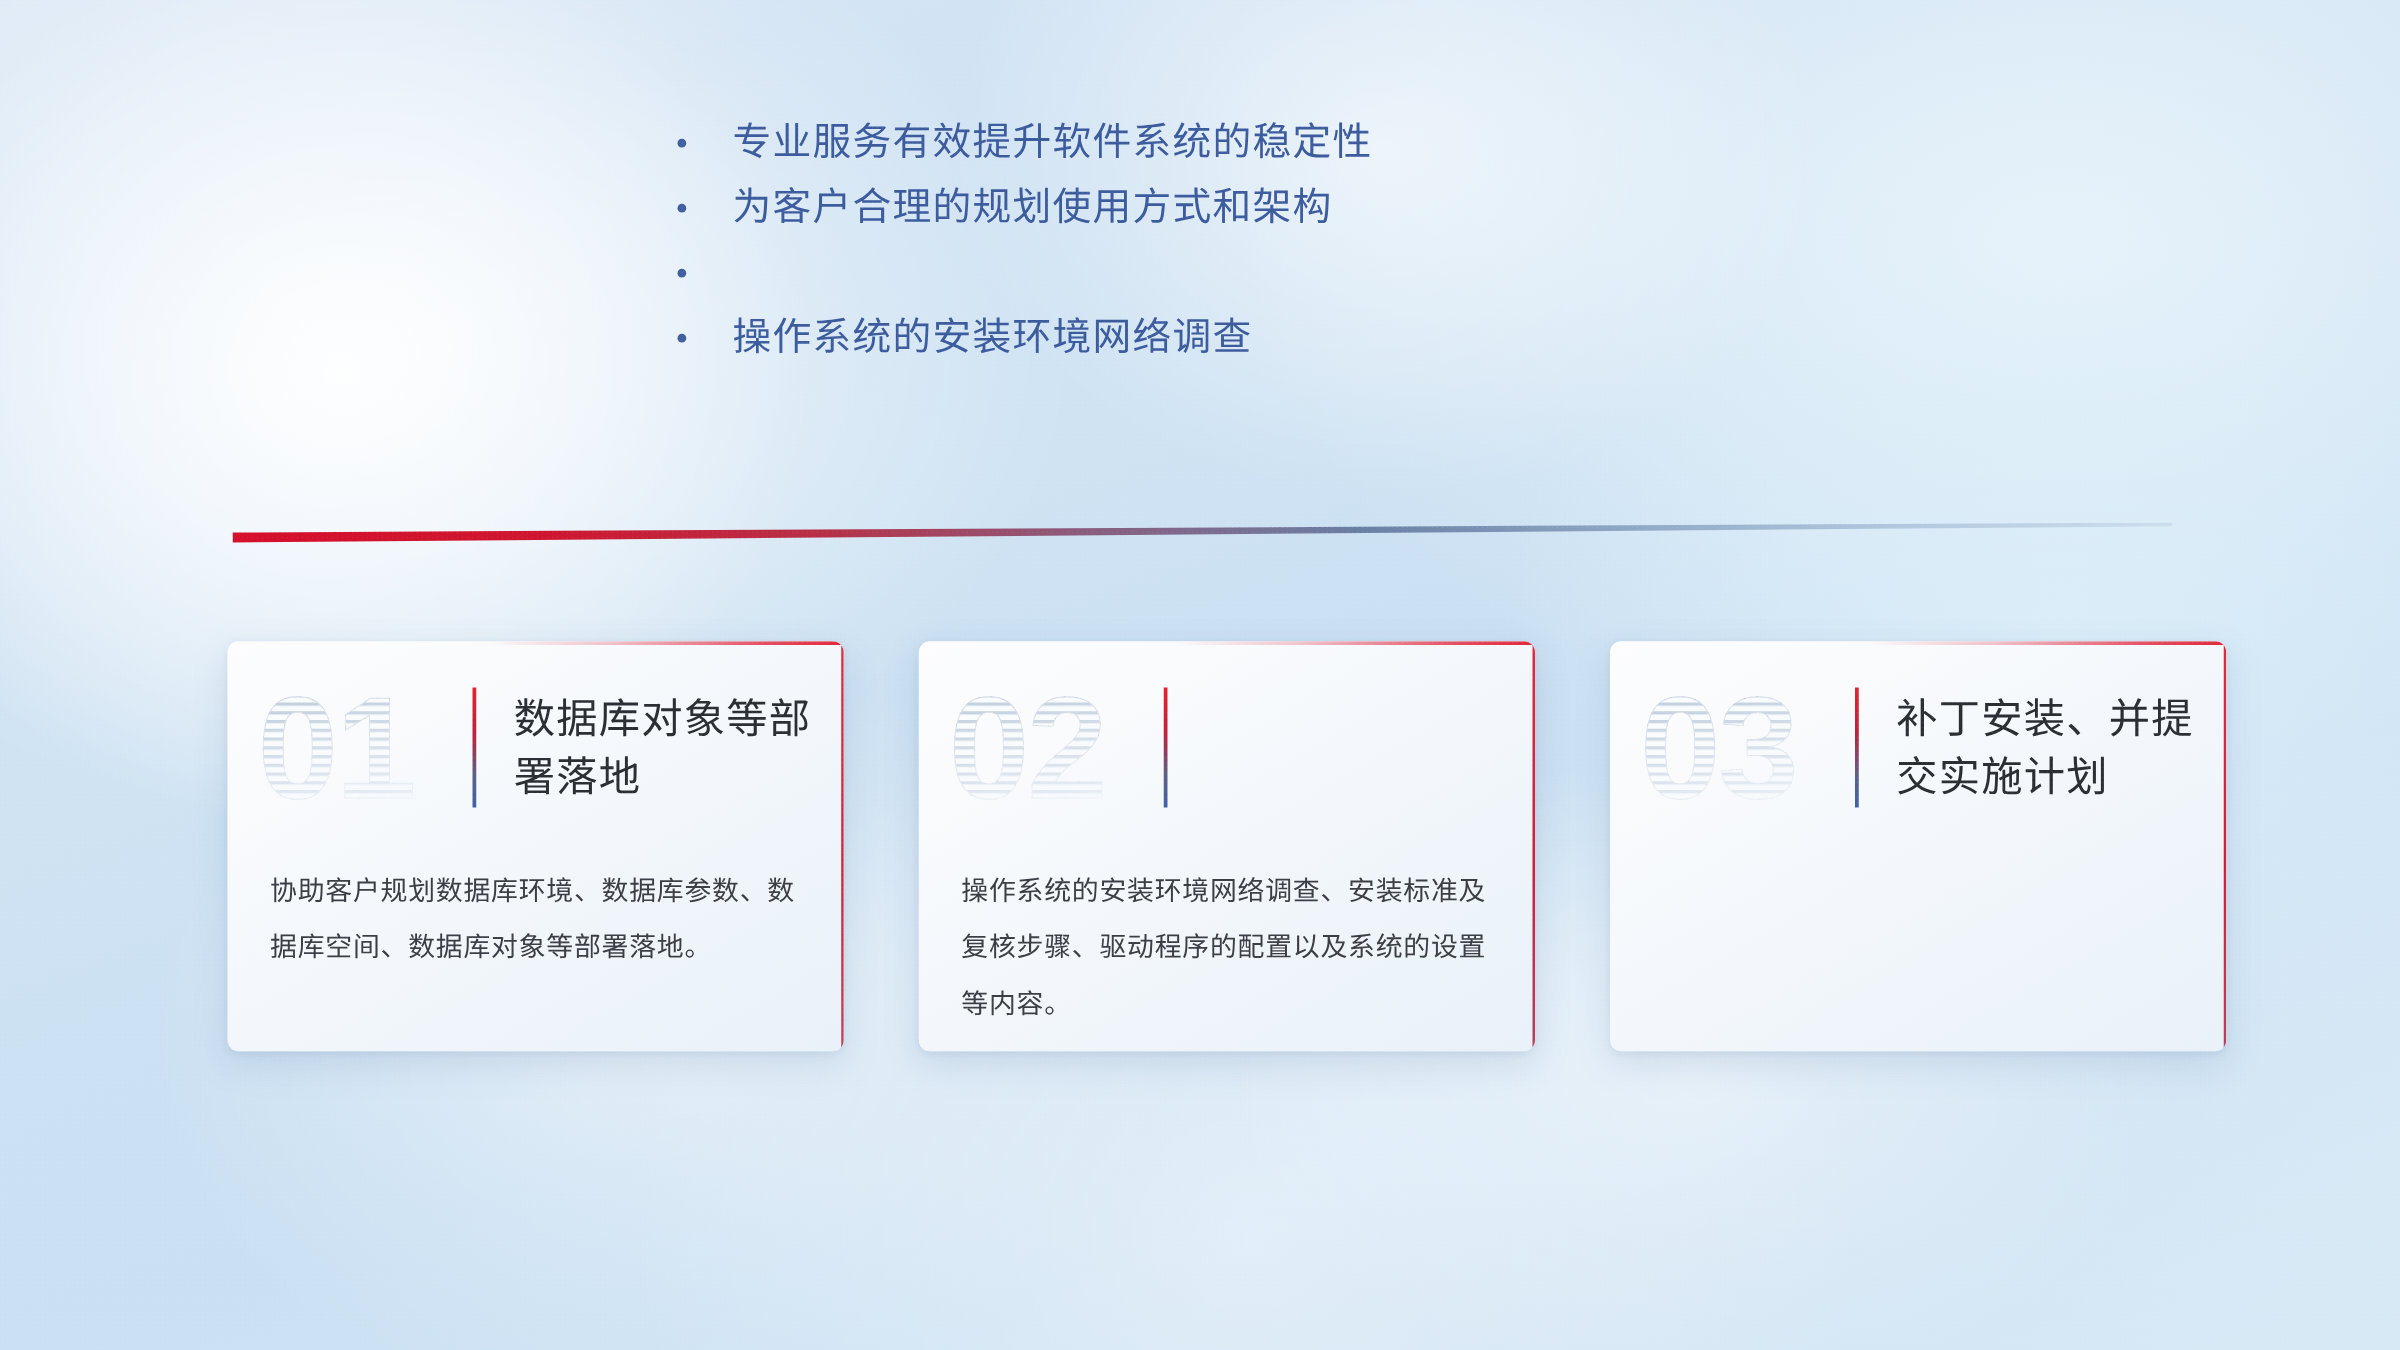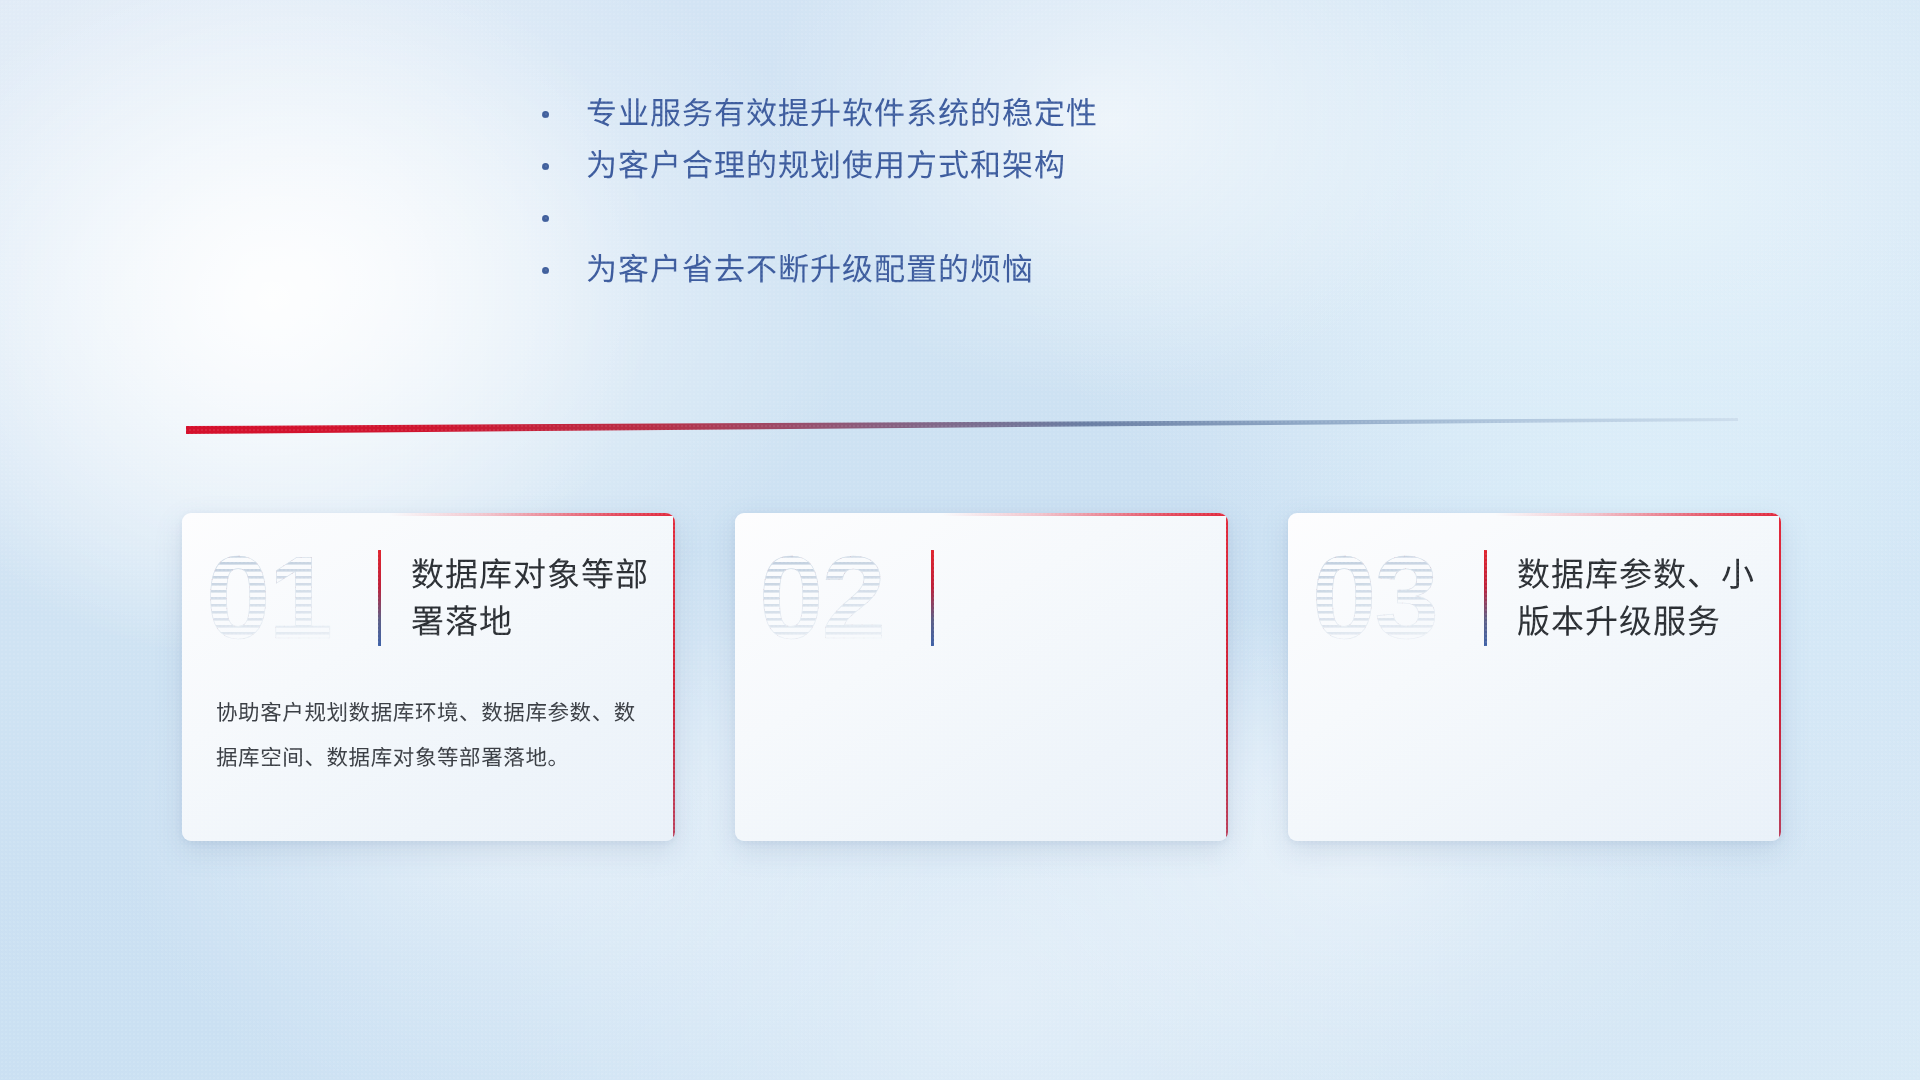--- a/index.html
+++ b/index.html
@@ -249,21 +249,21 @@
     </div>
     <div class="bullet-row">
       <div class="bullet-dot">
           <span></span>
         </div>
     </div>
     <div class="bullet-row">
       <div class="bullet-dot">
           <span></span>
         </div>
-      <div class="bullet-text">为客户省去不断升级配置的烦恼</div>
+      <div class="bullet-text">操作系统的安装环境网络调查</div>
     </div>
   </div>
 
   <div class="divider-wrap">
     <svg class="divider" viewBox="0 0 1552 22" preserveAspectRatio="none">
       <defs>
         <linearGradient id="divGrad" x1="0" y1="0" x2="1" y2="0">
           <stop offset="0" stop-color="#d5102c"></stop>
           <stop offset="0.16" stop-color="#cf1630"></stop>
           <stop offset="0.30" stop-color="#b82f47"></stop>
@@ -333,20 +333,21 @@
               <text x="2" y="104" font-family="'Liberation Sans', sans-serif" font-size="116" font-weight="700" fill="url(#stripes2)" letter-spacing="-2">02</text>
               <text x="2" y="104" font-family="'Liberation Sans', sans-serif" font-size="116" font-weight="700" fill="none" stroke="#b9c9da" stroke-width="0.7" letter-spacing="-2">02</text>
             </g>
             <g mask="url(#m2)" opacity="0.45">
               <text x="2" y="104" font-family="'Liberation Sans', sans-serif" font-size="116" font-weight="700" fill="none" stroke="#c45a6a" stroke-width="0.5" stroke-dasharray="1 9" letter-spacing="-2">02</text>
             </g>
           </svg>
         </div>
         <div class="card-rule"></div>
       </div>
+      <div class="card-body">操作系统的安装环境网络调查、安装标准及复核步骤、驱动程序的配置以及系统的设置等内容。</div>
     </div>
 
     <div class="card">
       <div class="card-head">
         <div class="card-number">
           <svg width="168" height="128" viewBox="0 0 168 128">
             <defs>
               <pattern id="stripes3" width="4" height="7" patternUnits="userSpaceOnUse">
                 <rect x="0" y="0" width="4" height="2.6" fill="#9fb4cc"></rect>
               </pattern>
@@ -362,20 +363,20 @@
             <g mask="url(#m3)" opacity="0.85">
               <text x="2" y="104" font-family="'Liberation Sans', sans-serif" font-size="116" font-weight="700" fill="url(#stripes3)" letter-spacing="-2">03</text>
               <text x="2" y="104" font-family="'Liberation Sans', sans-serif" font-size="116" font-weight="700" fill="none" stroke="#b9c9da" stroke-width="0.7" letter-spacing="-2">03</text>
             </g>
             <g mask="url(#m3)" opacity="0.45">
               <text x="2" y="104" font-family="'Liberation Sans', sans-serif" font-size="116" font-weight="700" fill="none" stroke="#c45a6a" stroke-width="0.5" stroke-dasharray="1 9" letter-spacing="-2">03</text>
             </g>
           </svg>
         </div>
         <div class="card-rule"></div>
-        <div class="card-title">数据库参数、小版本升级服务</div>
+        <div class="card-title">补丁安装、并提交实施计划</div>
       </div>
     </div>
 
   </div>
 
   <div class="halftone"></div>
 </div>
 
 </body></html>

